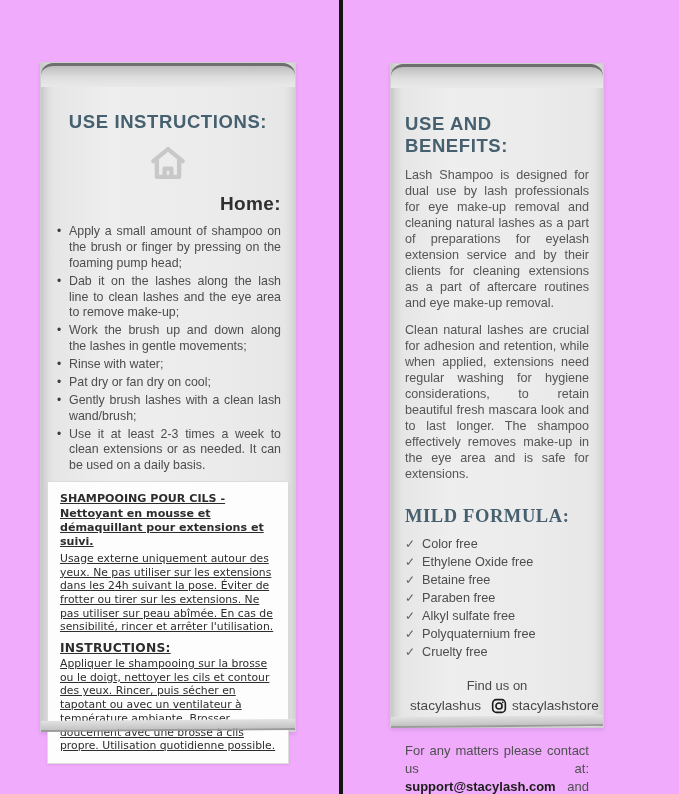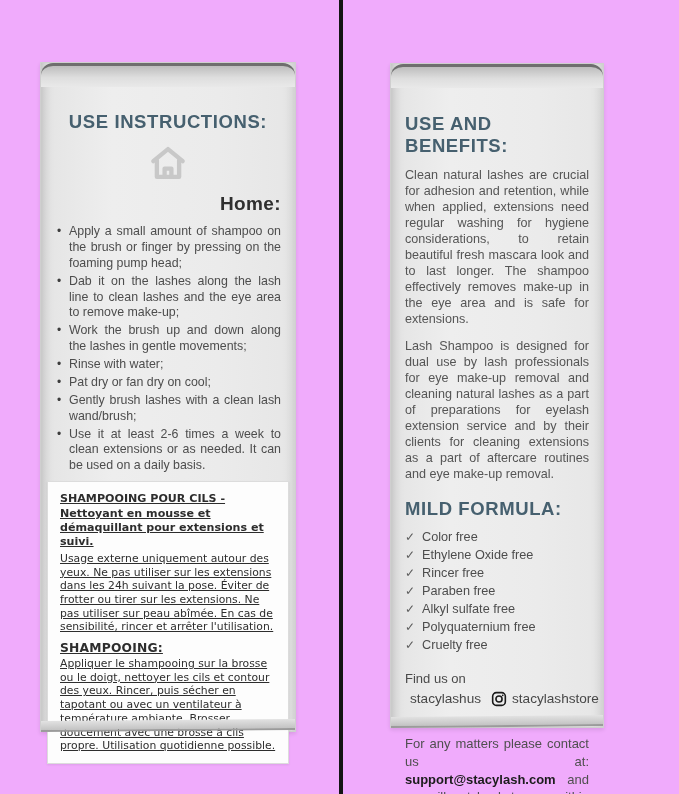--- a/index.html
+++ b/index.html
@@ -46,25 +46,25 @@
     box-shadow:0 1px 2px rgba(0,0,0,.08); padding:10px 11px 10px 12px;
     font-family:"DejaVu Sans", sans-serif; color:#2d2d2d;text-decoration:underline;
   }
   .insert .intro { font-weight:700; font-size:11.1px; line-height:1.3; }
   .insert h4 { font-size:12.3px; font-weight:700; margin-top:7px; letter-spacing:.2px; }
   .insert p.body { font-size:10.8px; line-height:1.27; margin-top:2px; }
 
   
   .right-box .heading { margin-top:25px; }
   .para { font-size:12.6px; line-height:1.27; color:#555555; text-align:justify; margin-top:11px; }
-  .right-box .heading.mild { margin-top:15px; }
+  .right-box .heading.mild { margin-top:23px;font-family:Liberation Serif, serif; }
   ul.checklist { list-style:none; margin-top:8px; }
   ul.checklist li { display:grid; grid-template-columns:17px 1fr; font-size:12.7px; line-height:1.42; color:#4d4d4d; }
   ul.checklist .check { color:#5f5f5f; font-size:12px; padding-top:1px; }
-  .findus { font-size:13px; color:#4a4a4a; margin-top:17px; }
+  .findus { font-size:13px; color:#4a4a4a; margin-top:17px;text-align:center; }
   .social-row { display:flex; align-items:center; gap:5px; margin-top:5px; font-size:13.6px; color:#474747; }
   .fb-badge {
     width:15px; height:15px; background:#0f0f0f; border-radius:3px; color:#ffffff;
     display:inline-flex; align-items:flex-end; justify-content:center;
     font-weight:700; font-size:12px; line-height:1; overflow:hidden; padding-bottom:0px;
   }
   .ig-wrap { display:inline-flex; margin-left:5px; }
   .contact { font-size:13px; line-height:1.37; color:#4f4f4f; text-align:justify; margin-top:28px; }
   .contact .email { font-weight:700; color:#1c1c1c; }
   .website { text-align:left; font-size:20px; color:#3d3d3d; letter-spacing:.4px; margin-top:15px; }
@@ -110,55 +110,55 @@
         <li>
             <span class="dot">•</span>
             <span class="t">Pat dry or fan dry on cool;</span>
           </li>
         <li>
             <span class="dot">•</span>
             <span class="t">Gently brush lashes with a clean lash wand/brush;</span>
           </li>
         <li>
             <span class="dot">•</span>
-            <span class="t">Use it at least 2-6 times a week to clean extensions or as needed. It can be used on a daily basis.</span>
+            <span class="t">Use it at least 2-3 times a week to clean extensions or as needed. It can be used on a daily basis.</span>
           </li>
       </ul>
 
       <div class="insert">
         <p class="intro">SHAMPOOING POUR CILS - Nettoyant en mousse et démaquillant pour extensions et suivi.</p>
         <p class="body">Usage externe uniquement autour des yeux. Ne pas utiliser sur les extensions dans les 24h suivant la pose. Éviter de frotter ou tirer sur les extensions. Ne pas utiliser sur peau abîmée. En cas de sensibilité, rincer et arrêter l'utilisation.</p>
-        <h4>SHAMPOOING:</h4>
+        <h4>INSTRUCTIONS:</h4>
         <p class="body">Appliquer le shampooing sur la brosse ou le doigt, nettoyer les cils et contour des yeux. Rincer, puis sécher en tapotant ou avec un ventilateur à température ambiante. Brosser doucement avec une brosse à cils propre. Utilisation quotidienne possible.</p>
       </div>
     </div>
     <div class="lid-bottom"></div>
   </section>
 
   <section class="box right-box">
     <div class="lid-top"></div>
     <div class="face">
       <h2 class="heading">USE AND BENEFITS:</h2>
 
+      <p class="para">Lash Shampoo is designed for dual use by lash professionals for eye make-up removal and cleaning natural lashes as a part of preparations for eyelash extension service and by their clients for cleaning extensions as a part of aftercare routines and eye make-up removal.</p>
       <p class="para">Clean natural lashes are crucial for adhesion and retention, while when applied, extensions need regular washing for hygiene considerations, to retain beautiful fresh mascara look and to last longer. The shampoo effectively removes make-up in the eye area and is safe for extensions.</p>
-      <p class="para">Lash Shampoo is designed for dual use by lash professionals for eye make-up removal and cleaning natural lashes as a part of preparations for eyelash extension service and by their clients for cleaning extensions as a part of aftercare routines and eye make-up removal.</p>
 
       <h2 class="heading mild">MILD FORMULA:</h2>
       <ul class="checklist">
         <li>
             <span class="check">✓</span>
             <span>Color free</span>
           </li>
         <li>
             <span class="check">✓</span>
             <span>Ethylene Oxide free</span>
           </li>
         <li>
             <span class="check">✓</span>
-            <span>Rincer free</span>
+            <span>Betaine free</span>
           </li>
         <li>
             <span class="check">✓</span>
             <span>Paraben free</span>
           </li>
         <li>
             <span class="check">✓</span>
             <span>Alkyl sulfate free</span>
           </li>
         <li>

